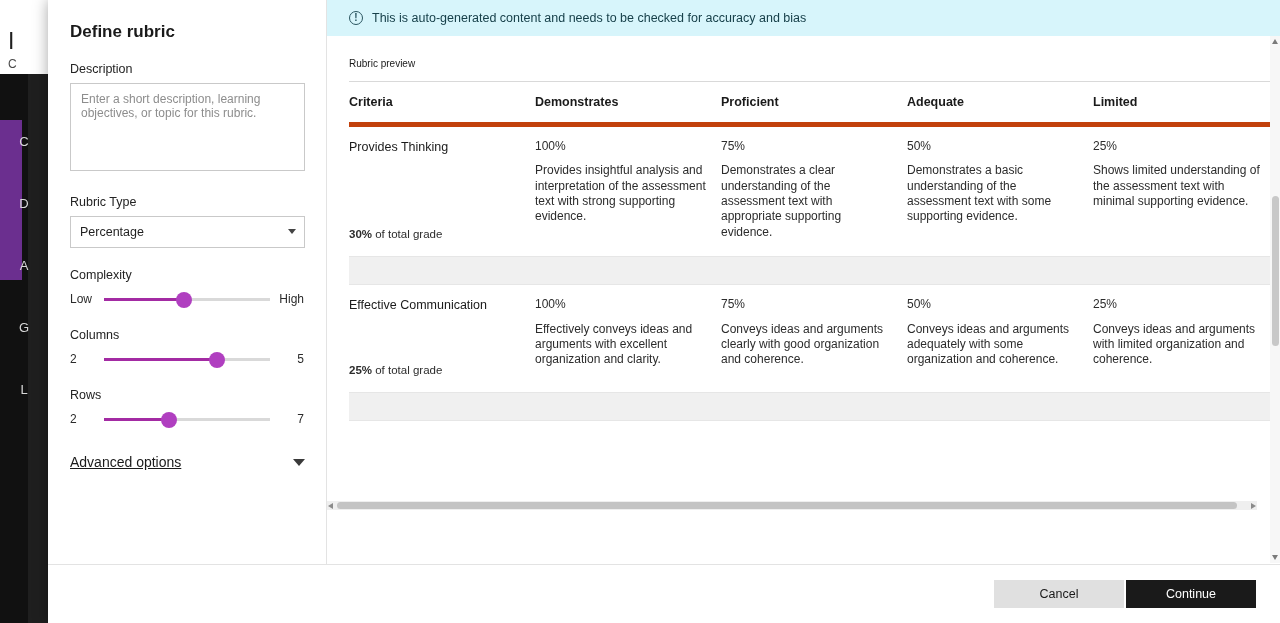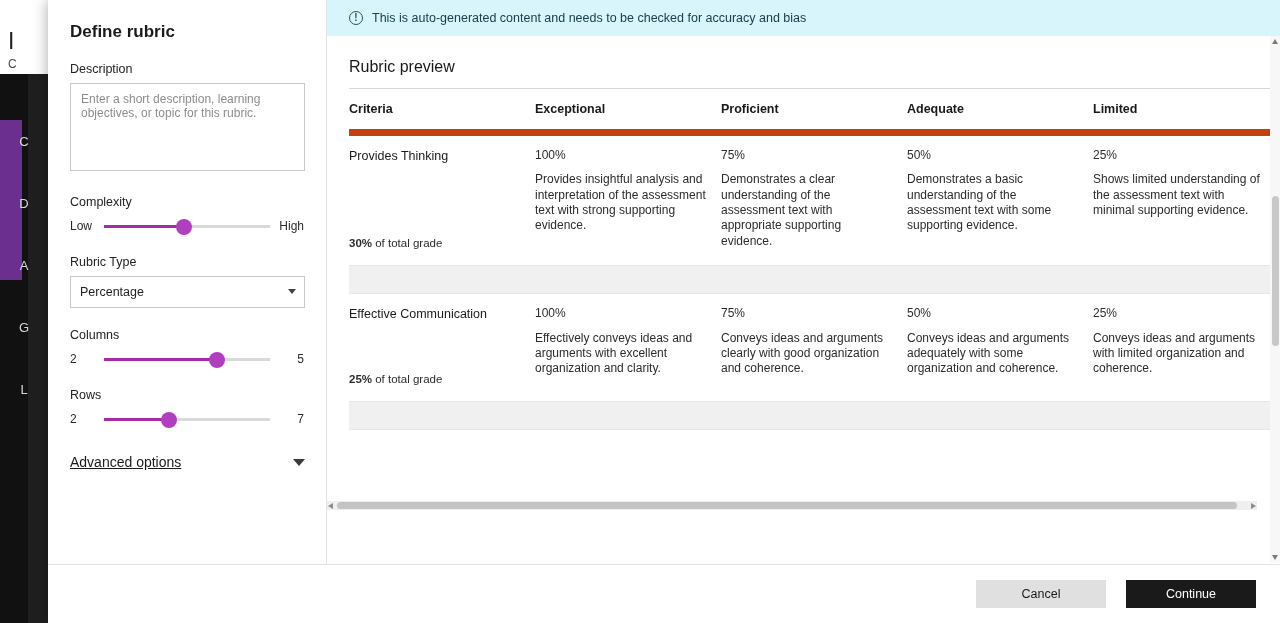--- a/index.html
+++ b/index.html
@@ -195,42 +195,42 @@
     font-size: 10px; line-height: 11px; text-align: center;
     font-weight: 700; flex: 0 0 14px;
   }
   .preview-wrap {
     flex: 1 1 auto; min-height: 0;
     padding: 22px 0 0 22px;
     position: relative;
     overflow: hidden;
   }
   .preview-h {
-    font-size: 16px; color: #1a1a1a; margin: 0 0 12px 0; font-weight: 400;
+    font-size: 10px; color: #1a1a1a; margin: 0 0 12px 0; font-weight: 400;
   }
   .preview-sub {
     font-size: 12.5px; color: #3a3a3a; margin-bottom: 18px;
   }
   .table-viewport {
     position: relative;
     width: 930px;
     height: 348px;
     overflow: hidden;
     border-top: 1px solid #d9d9d9;
   }
   table.rubric {
     border-collapse: collapse;
     width: 930px;
     table-layout: fixed;
   }
   table.rubric th {
     text-align: left;
     font-size: 12.5px; font-weight: 700; color: #1a1a1a;
     padding: 13px 14px 13px 0;
-    border-bottom: 7px solid #c2410c;
+    border-bottom: 5px solid #c2410c;
     vertical-align: top;
   }
   table.rubric td {
     font-size: 12px; color: #2c2c2c;
     padding: 12px 14px 16px 0;
     border-bottom: 1px solid #e6e6e6;
     vertical-align: top;
     line-height: 1.28;
   }
   table.rubric th:first-child, table.rubric td:first-child { padding-left: 0; }
@@ -287,21 +287,21 @@
     border-left: 3px solid transparent; border-right: 3px solid transparent;
   }
   .right-vscroll .arrow-up { top: 3px; border-bottom: 5px solid #7a7a7a; }
   .right-vscroll .arrow-down { bottom: 3px; border-top: 5px solid #7a7a7a; }
 
   
   .modal-footer {
     flex: 0 0 59px; height: 59px;
     border-top: 1px solid #e3e3e3;
     display: flex; align-items: center; justify-content: flex-end;
-    gap: 20px; padding-right: 0px;
+    gap: 2px; padding-right: 0px;
     background: #ffffff;
   }
   .btn-cancel {
     width: 130px; height: 28px;
     background: #e0e0e0; color: #1a1a1a;
     border: none; cursor: pointer;
     font-size: 12.5px; font-family: "Liberation Sans", sans-serif;
   }
   .btn-continue {
     width: 130px; height: 28px;
@@ -338,39 +338,39 @@
 
     <div class="modal-body">
 
       <div class="left-panel">
         <h2 class="panel-h">Define rubric</h2>
 
         <div class="field-label">Description</div>
         <textarea class="desc" placeholder="Enter a short description, learning objectives, or topic for this rubric." style=""></textarea>
 
         <div class="group">
+          <div class="field-label">Rubric Type</div>
+          <div class="select-wrap">
+            <select class="rubric-type">
+              <option>Percentage</option>
+            </select>
+            <span class="select-chevron"></span>
+          </div>
+        </div>
+
+        <div class="group">
           <div class="field-label">Complexity</div>
           <div class="slider-row">
             <span class="slider-cap">Low</span>
             <div class="slider">
               <div class="track"></div>
               <div class="track-fill" id="fill-complexity" style="width: 48%;"></div>
               <div class="knob" id="knob-complexity" style="left: 48%;"></div>
             </div>
             <span class="slider-cap right">High</span>
-          </div>
-        </div>
-
-        <div class="group">
-          <div class="field-label">Rubric Type</div>
-          <div class="select-wrap">
-            <select class="rubric-type">
-              <option>Percentage</option>
-            </select>
-            <span class="select-chevron"></span>
           </div>
         </div>
 
         <div class="group">
           <div class="field-label">Columns</div>
           <div class="slider-row">
             <span class="slider-cap">2</span>
             <div class="slider">
               <div class="track"></div>
               <div class="track-fill" id="fill-columns" style="width: 68%;"></div>
@@ -409,21 +409,21 @@
         </div>
 
         <div class="preview-wrap">
           <h3 class="preview-h">Rubric preview</h3>
 
           <div class="table-viewport">
             <table class="rubric">
               <thead>
                 <tr>
                   <th class="col-criteria">Criteria</th>
-                  <th class="col-level">Exceptional</th>
+                  <th class="col-level">Demonstrates</th>
                   <th class="col-level">Proficient</th>
                   <th class="col-level">Adequate</th>
                   <th class="col-level">Limited</th>
                 </tr>
               </thead>
               <tbody>
 
                 <tr style="height:108px">
                   <td class="criteria-cell">
                     <div class="criteria-name">Provides Thinking</div>

